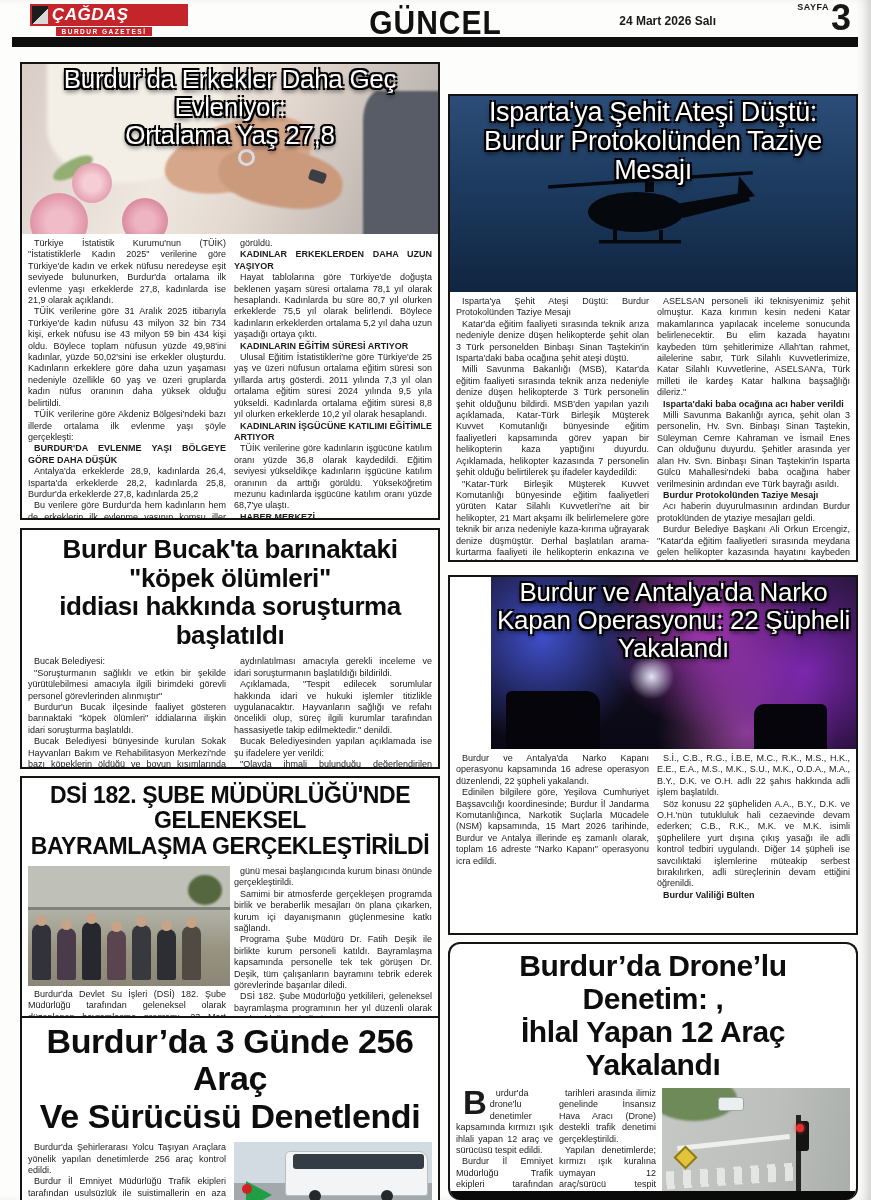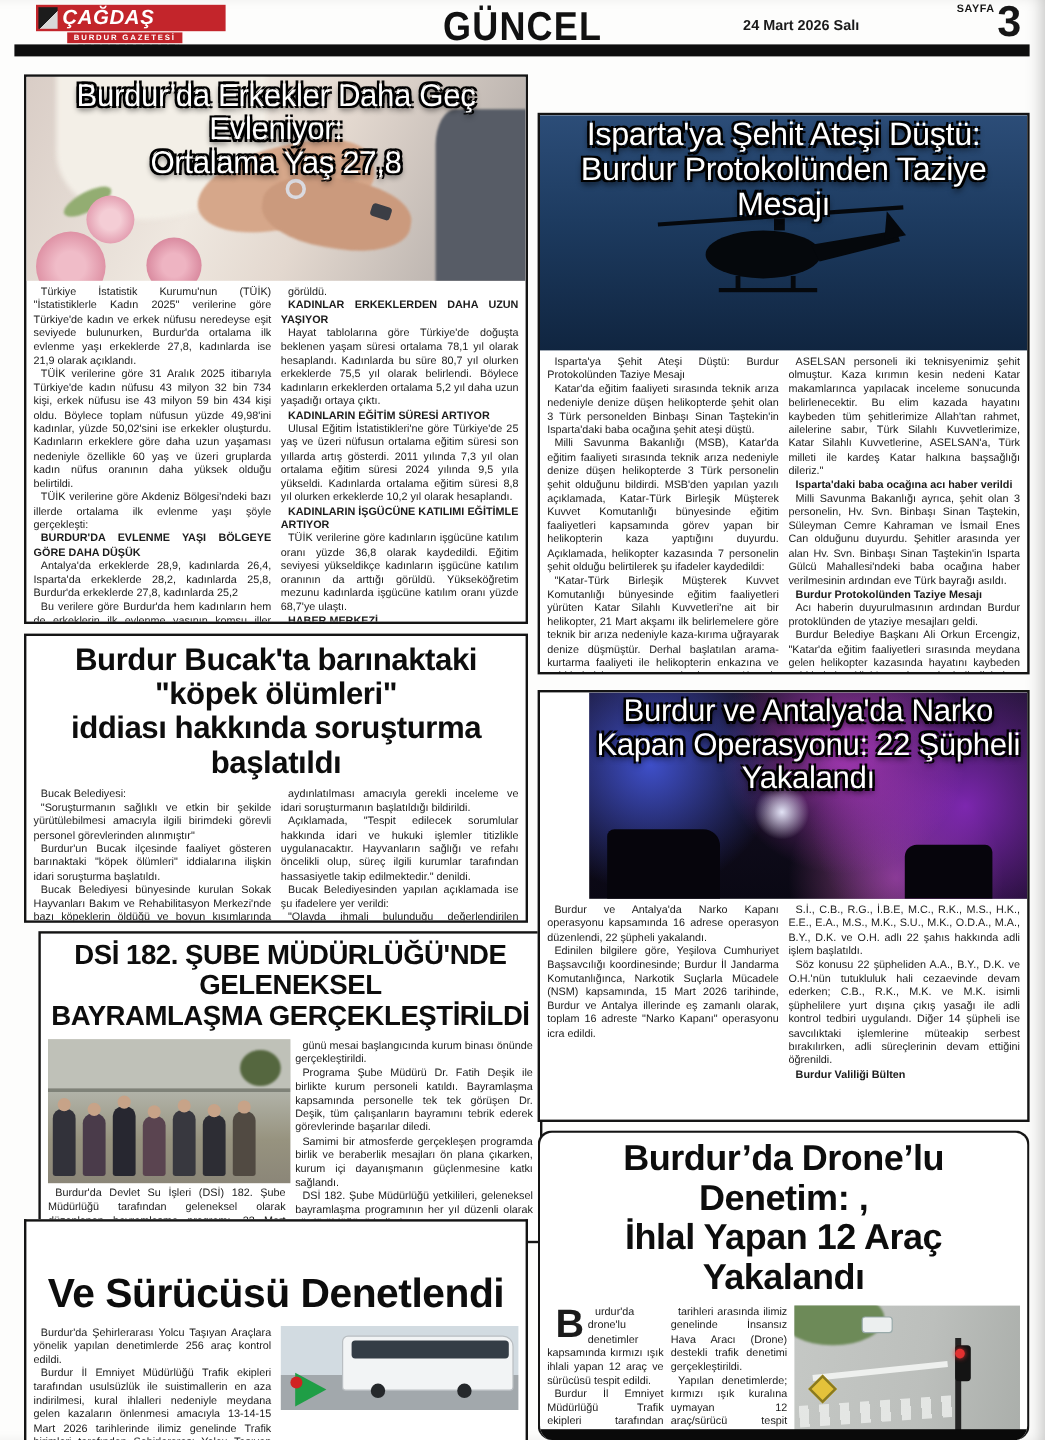--- a/index.html
+++ b/index.html
@@ -85,21 +85,21 @@
   .dr-lane{position:absolute;left:8%;top:34%;width:60%;height:5px;background:#eef0ee;transform:rotate(-6deg);}
   .dr-cross{position:absolute;left:2%;top:52%;width:70%;height:18px;background:repeating-linear-gradient(90deg,#e8eae8 0 8px,transparent 8px 17px);transform:rotate(-4deg);opacity:.9;}
   .dr-sign{position:absolute;left:8%;top:40%;width:13px;height:13px;background:#e4c23a;border:2px solid #8a7a20;transform:rotate(45deg);}
   .dr-pole{position:absolute;right:26%;top:18%;width:5px;height:76%;background:#232323;}
   .dr-signal{position:absolute;right:22%;top:22%;width:13px;height:30px;background:#141414;border-radius:3px;}
   .dr-red{position:absolute;right:24.5%;top:24%;width:8px;height:8px;background:#e23030;border-radius:50%;box-shadow:0 0 4px #e23030;}
   .bottom-bar{position:absolute;left:0;right:0;bottom:0;height:9px;background:#0a0a0a;}
   
   #box-marriage{left:20px;top:62px;width:420px;height:458px;}
   #box-shelter{left:20px;top:528px;width:420px;height:241px;}
-  #box-dsi{left:32px;top:776px;width:420px;height:260px;}
+  #box-dsi{left:20px;top:776px;width:420px;height:260px;}
   #box-vehicles{left:20px;top:1016px;width:420px;height:184px;border-bottom:none;}
   #box-heli{left:448px;top:62px;width:410px;height:468px;margin-top:32px;}
   #box-narko{left:448px;top:575px;width:410px;height:360px;}
   #box-drone{left:448px;top:942px;width:410px;height:258px;border-bottom:none;border-radius:12px;}
   .hl-pad{padding:5px 4px 3px 4px;}
 </style>
 </head>
 <body>
 
 <div class="page">
@@ -206,31 +206,31 @@
               <div class="person"></div>
               <div class="person"></div>
             </div>
           </div>
           <div style="margin-top:3px;">
               <p class="para">Burdur'da Devlet Su İşleri (DSİ) 182. Şube Müdürlüğü tarafından geleneksel olarak düzenlenen bayramlaşma programı, 23 Mart 2026 Pazartesi</p>
             </div>
         </div>
         <div class="col">
             <p class="para">günü mesai başlangıcında kurum binası önünde gerçekleştirildi.</p>
+            <p class="para">Samimi bir atmosferde gerçekleşen programda birlik ve beraberlik mesajları ön plana çıkarken, kurum içi dayanışmanın güçlenmesine katkı sağlandı.</p>
             <p class="para">Programa Şube Müdürü Dr. Fatih Deşik ile birlikte kurum personeli katıldı. Bayramlaşma kapsamında personelle tek tek görüşen Dr. Deşik, tüm çalışanların bayramını tebrik ederek görevlerinde başarılar diledi.</p>
-            <p class="para">Samimi bir atmosferde gerçekleşen programda birlik ve beraberlik mesajları ön plana çıkarken, kurum içi dayanışmanın güçlenmesine katkı sağlandı.</p>
             <p class="para">DSİ 182. Şube Müdürlüğü yetkilileri, geleneksel bayramlaşma programının her yıl düzenli olarak sürdürüldüğünü belirtti.</p>
           </div>
       </div>
     </div>
   </section>
 
   <section class="box" id="box-vehicles">
     <div class="hl-black hl-pad" style="font-size:34px;">
-      <br>
+      <span>Burdur’da 3 Günde 256 Araç</span><br>
       <span>Ve Sürücüsü Denetlendi</span>
     </div>
     <div class="body">
       <div class="cols">
         <div class="col">
             <p class="para">Burdur'da Şehirlerarası Yolcu Taşıyan Araçlara yönelik yapılan denetimlerde 256 araç kontrol edildi.</p>
             <p class="para">Burdur İl Emniyet Müdürlüğü Trafik ekipleri tarafından usulsüzlük ile suistimallerin en aza indirilmesi, kural ihlalleri nedeniyle meydana gelen kazaların önlenmesi amacıyla 13-14-15 Mart 2026 tarihlerinde ilimiz genelinde Trafik birimleri tarafından Şehirlerarası Yolcu Taşıyan Araçlara yönelik denetim gerçekleştirildi. 23 Mart</p>
           </div>
         <div class="col">
           <div class="photo bus-photo">

